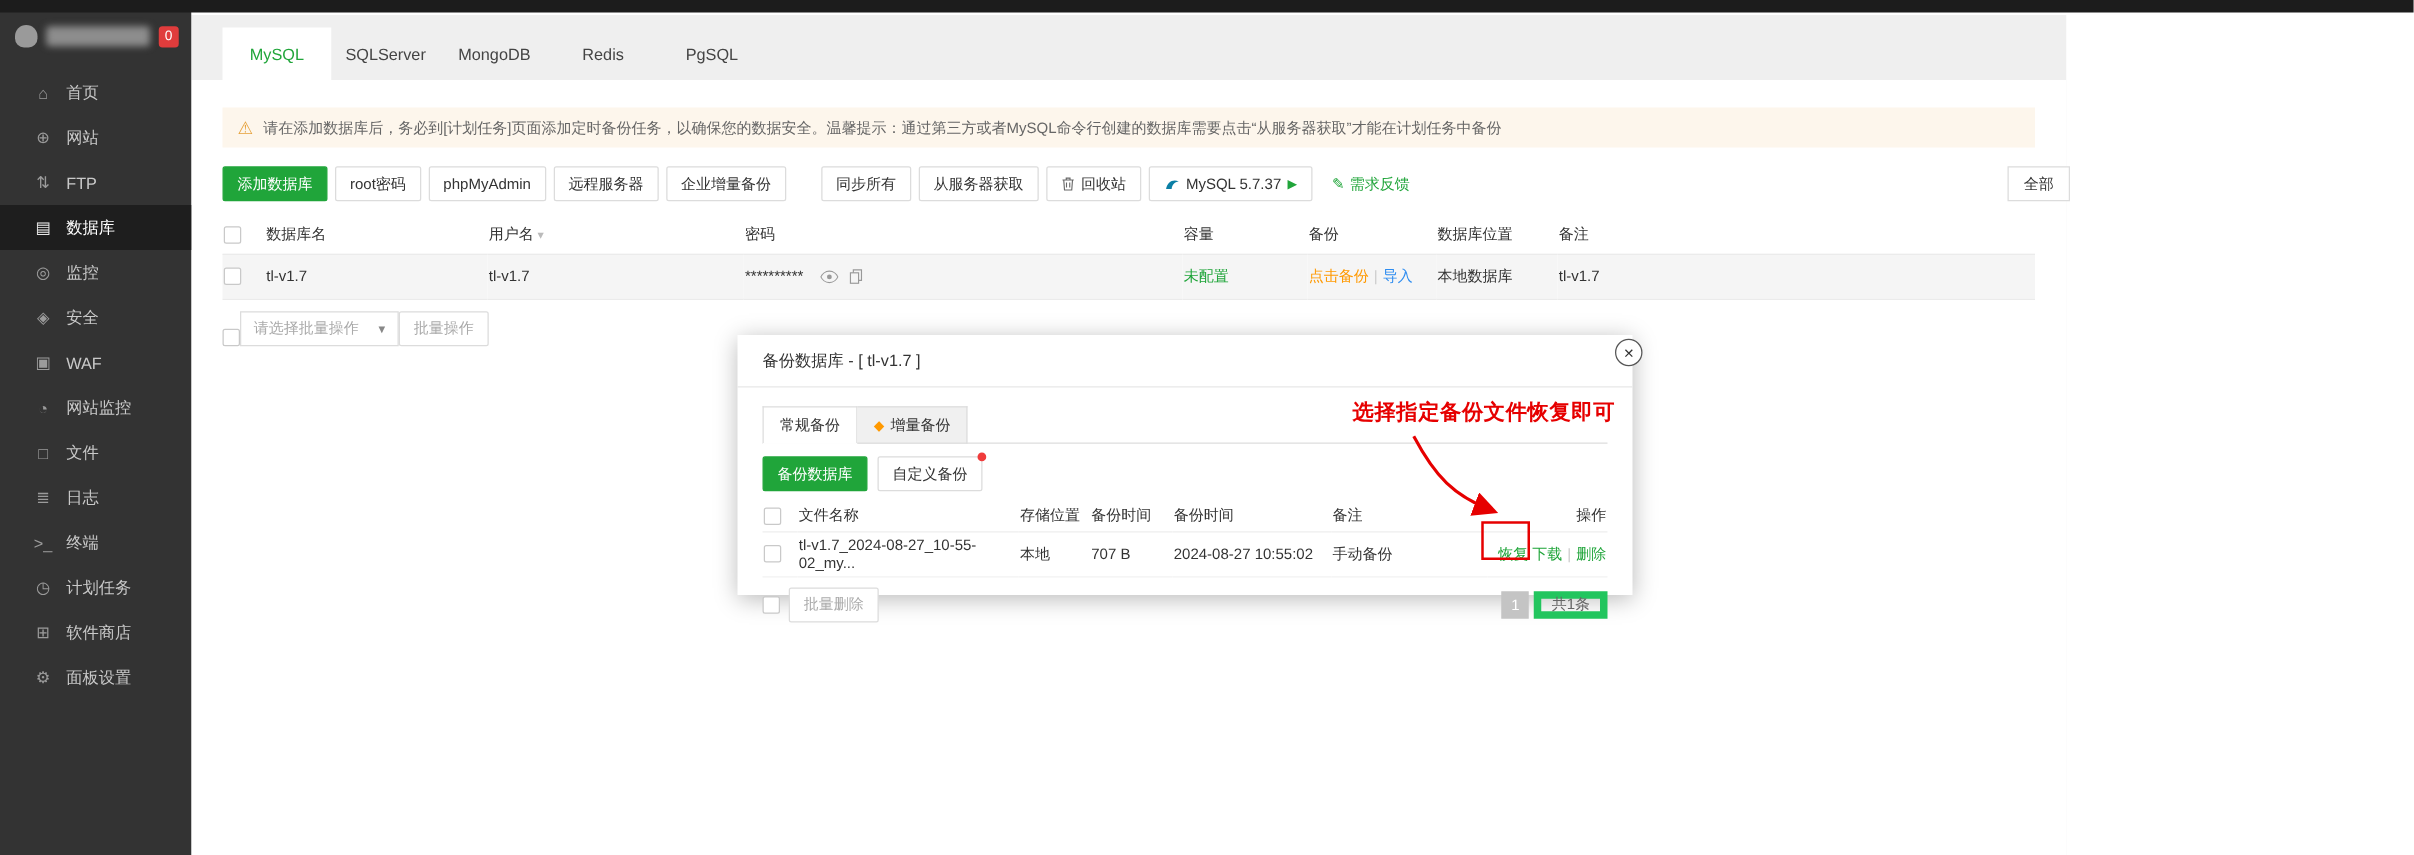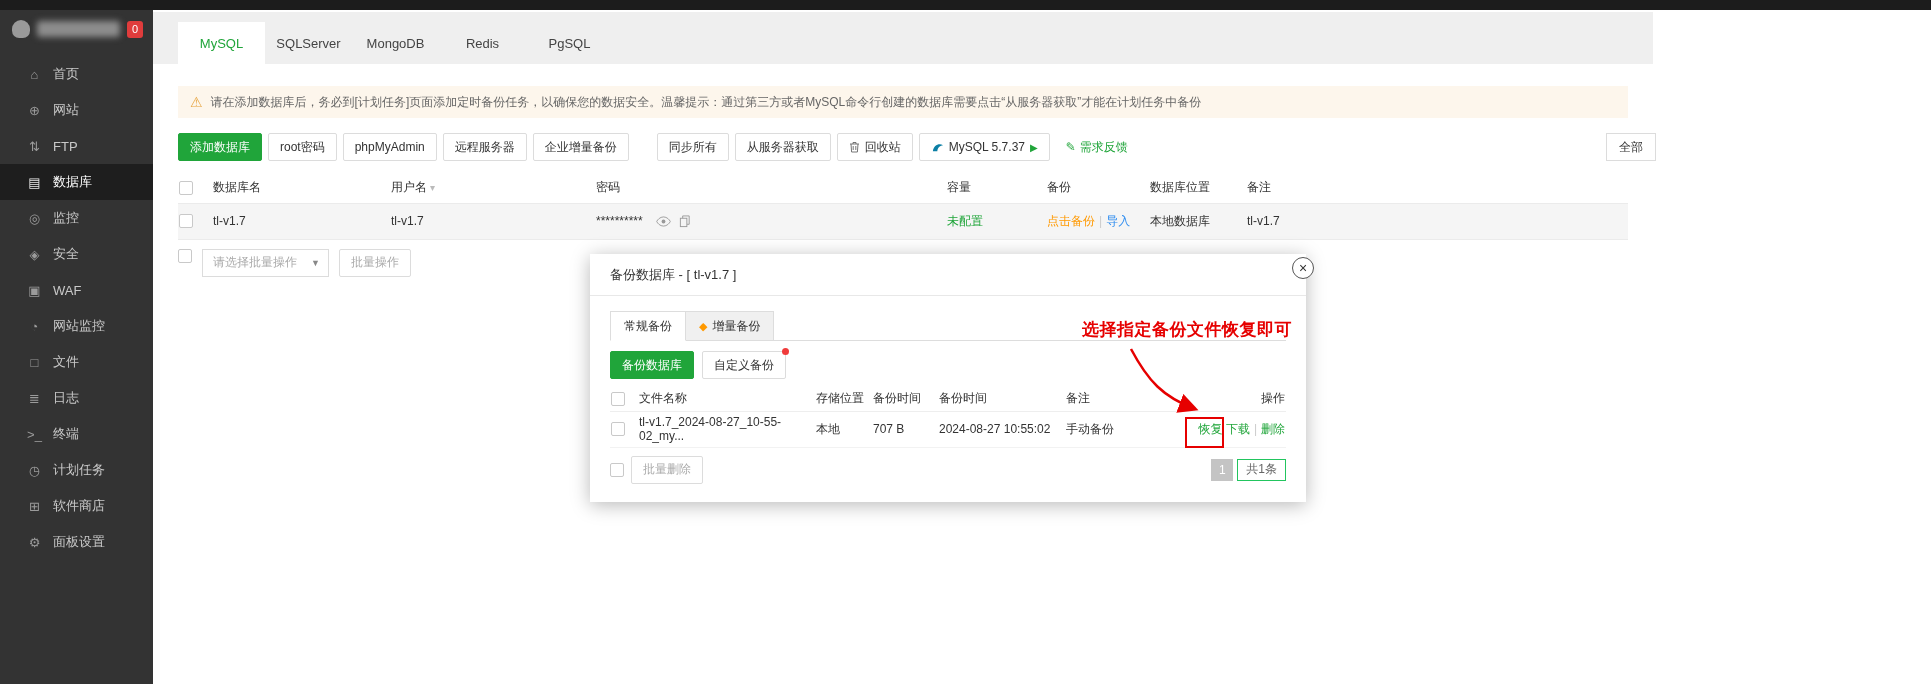--- a/index.html
+++ b/index.html
@@ -51,28 +51,28 @@
   table.db-table td { height:36px; border-bottom:1px solid #ebebeb; }
   table.db-table tr.data-row { background:#f5f5f5; }
   .sort-caret { color:#bbb; font-size:10px; margin-left:3px; }
   .green-text { color:#20a53a; }
   .orange-text { color:#ff9900; cursor:pointer; }
   .blue-text { color:#2d8cf0; cursor:pointer; }
   .sep { color:#ccc; margin:0 4px; }
   .pw-icons { display:inline-flex; align-items:center; gap:8px; margin-left:10px; vertical-align:middle; }
   .pw-icons svg { cursor:pointer; }
 
-  .batch-row { margin-top:9px; display:flex; align-items:flex-start; gap:10px; }
+  .batch-row { margin-top:9px; display:flex; align-items:flex-end; }
   .select-batch { height:28px; min-width:118px; border:1px solid #dcdcdc; background:#fff; color:#aaa;
                   display:flex; align-items:center; gap:14px; padding:0 8px 0 10px; font-size:12px; cursor:pointer; }
   .select-batch .caret { color:#888; font-size:9px; }
   .btn.disabled { color:#aaa; cursor:default; }
 
   
-  .modal { position:absolute; left:590px; top:254px; width:716px; height:248px; background:#fff; z-index:10;
+  .modal { position:absolute; left:590px; top:268px; width:716px; height:208px; background:#fff; z-index:10;
            box-shadow:0 3px 18px rgba(0,0,0,0.28); }
   .modal-header { height:42px; line-height:42px; padding:0 20px; font-size:13px; color:#333; border-bottom:1px solid #e8e8e8; }
   .modal-close { position:absolute; top:3px; right:-8px; width:22px; height:22px; border-radius:50%; background:#fff;
                  border:1px solid #555; color:#333; display:flex; align-items:center; justify-content:center;
                  font-size:14px; line-height:1; cursor:pointer; }
   .modal-body { padding:15px 20px 0 20px; }
   .mtabs { display:flex; border-bottom:1px solid #ddd; }
   .mtab { height:30px; padding:0 13px; display:flex; align-items:center; gap:5px; background:#f0f0f0;
           border:1px solid #ddd; border-left-width:0; margin-bottom:-1px; font-size:12px; color:#333; cursor:pointer; }
   .mtab:first-child { border-left-width:1px; }
@@ -84,21 +84,21 @@
 
   table.m-table { width:100%; margin-top:8px; border-collapse:collapse; font-size:12px; }
   table.m-table th { height:24px; text-align:left; font-weight:400; color:#333; border-bottom:1px solid #eee; }
   table.m-table td { height:36px; border-bottom:1px solid #f2f2f2; }
   .th-actions, .td-actions { text-align:right !important; }
   .action-link { color:#20a53a; cursor:pointer; }
 
   .modal-footer { margin-top:8px; display:flex; align-items:center; gap:7px; padding-bottom:14px; }
   .mf-right { margin-left:auto; display:flex; align-items:center; gap:4px; }
   .page-box { width:22px; height:22px; background:#c4c4c4; color:#fff; display:flex; align-items:center; justify-content:center; font-size:12px; cursor:pointer; }
-  .total-box { height:22px; border:1px solid #22c55e; padding:0 8px; display:flex; align-items:center; font-size:12px; color:#666; }
+  .total-box { height:22px; border:6px solid #22c55e; padding:0 8px; display:flex; align-items:center; font-size:12px; color:#666; }
 
   
   .anno-text { position:absolute; left:1082px; top:318px; color:#e60000; font-size:17px; font-weight:600; z-index:20; letter-spacing:0.5px; }
   .anno-rect { position:absolute; left:1185px; top:417px; width:39px; height:31px; border:2px solid #e60000; z-index:20; pointer-events:none; }
   .anno-svg { position:absolute; left:0; top:0; width:1931px; height:684px; z-index:20; pointer-events:none; }
 </style>
 </head>
 <body>
 
 <div class="topstrip"></div>

